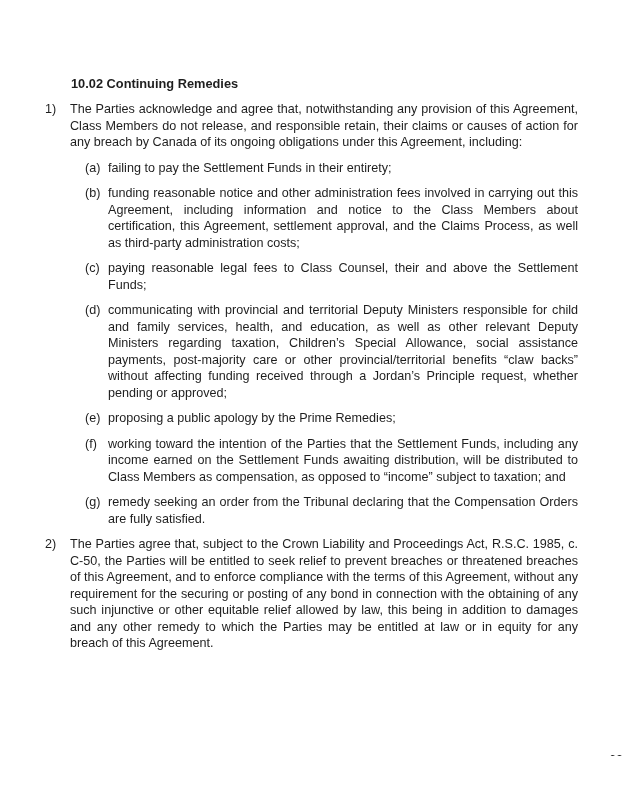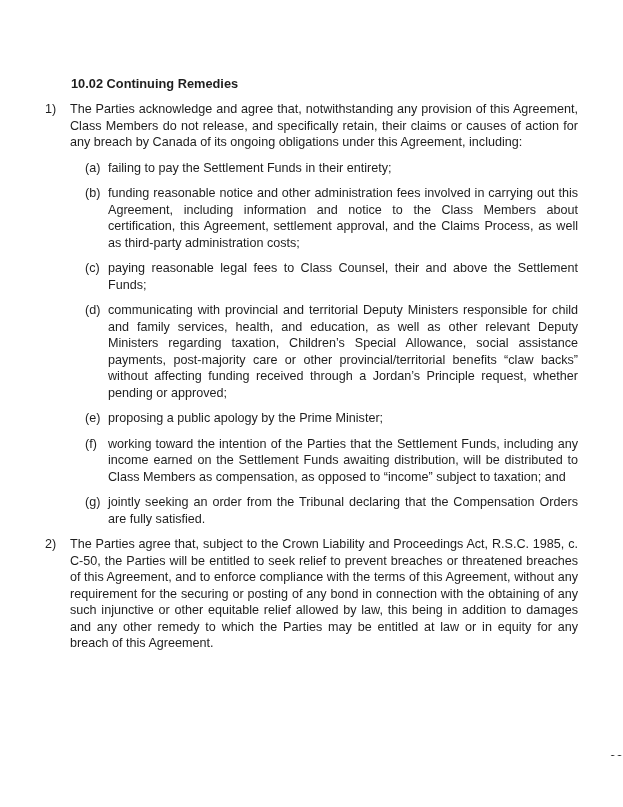--- a/index.html
+++ b/index.html
@@ -65,21 +65,21 @@
 </head>
 <body>
 
 <div class="page">
 
   <div class="section-heading">10.02 Continuing Remedies</div>
 
   <div class="item">
     <span class="item-marker">1)</span>
     <div class="item-body">
-      <div class="para">The Parties acknowledge and agree that, notwithstanding any provision of this Agreement, Class Members do not release, and specifically retain, their claims or causes of action for any breach by Canada of its ongoing obligations under this Agreement, including:</div>
+      <div class="para">The Parties acknowledge and agree that, notwithstanding any provision of this Agreement, Class Members do not release, and responsible retain, their claims or causes of action for any breach by Canada of its ongoing obligations under this Agreement, including:</div>
 
       <div class="sub">
         <span class="sub-marker">(a)</span>
         <div class="sub-text">failing to pay the Settlement Funds in their entirety;</div>
       </div>
 
       <div class="sub">
         <span class="sub-marker">(b)</span>
         <div class="sub-text">funding reasonable notice and other administration fees involved in carrying out this Agreement, including information and notice to the Class Members about certification, this Agreement, settlement approval, and the Claims Process, as well as third-party administration costs;</div>
       </div>
@@ -89,31 +89,31 @@
         <div class="sub-text">paying reasonable legal fees to Class Counsel, their and above the Settlement Funds;</div>
       </div>
 
       <div class="sub">
         <span class="sub-marker">(d)</span>
         <div class="sub-text">communicating with provincial and territorial Deputy Ministers responsible for child and family services, health, and education, as well as other relevant Deputy Ministers regarding taxation, Children’s Special Allowance, social assistance payments, post-majority care or other provincial/territorial benefits “claw backs” without affecting funding received through a Jordan’s Principle request, whether pending or approved;</div>
       </div>
 
       <div class="sub">
         <span class="sub-marker">(e)</span>
-        <div class="sub-text">proposing a public apology by the Prime Minister;</div>
+        <div class="sub-text">proposing a public apology by the Prime Remedies;</div>
       </div>
 
       <div class="sub">
         <span class="sub-marker">(f)</span>
         <div class="sub-text">working toward the intention of the Parties that the Settlement Funds, including any income earned on the Settlement Funds awaiting distribution, will be distributed to Class Members as compensation, as opposed to “income” subject to taxation; and</div>
       </div>
 
       <div class="sub">
         <span class="sub-marker">(g)</span>
-        <div class="sub-text">jointly seeking an order from the Tribunal declaring that the Compensation Orders are fully satisfied.</div>
+        <div class="sub-text">remedy seeking an order from the Tribunal declaring that the Compensation Orders are fully satisfied.</div>
       </div>
 
     </div>
   </div>
 
   <div class="item">
     <span class="item-marker">2)</span>
     <div class="item-body para">
       <span>The Parties agree that, subject to the </span><span class="italic">Crown Liability and Proceedings Act</span><span>, R.S.C. 1985, c. C-50, the Parties will be entitled to seek relief to prevent breaches or threatened breaches of this Agreement, and to enforce compliance with the terms of this Agreement, without any requirement for the securing or posting of any bond in connection with the obtaining of any such injunctive or other equitable relief allowed by law, this being in addition to damages and any other remedy to which the Parties may be entitled at law or in equity for any breach of this Agreement.</span>
     </div>

